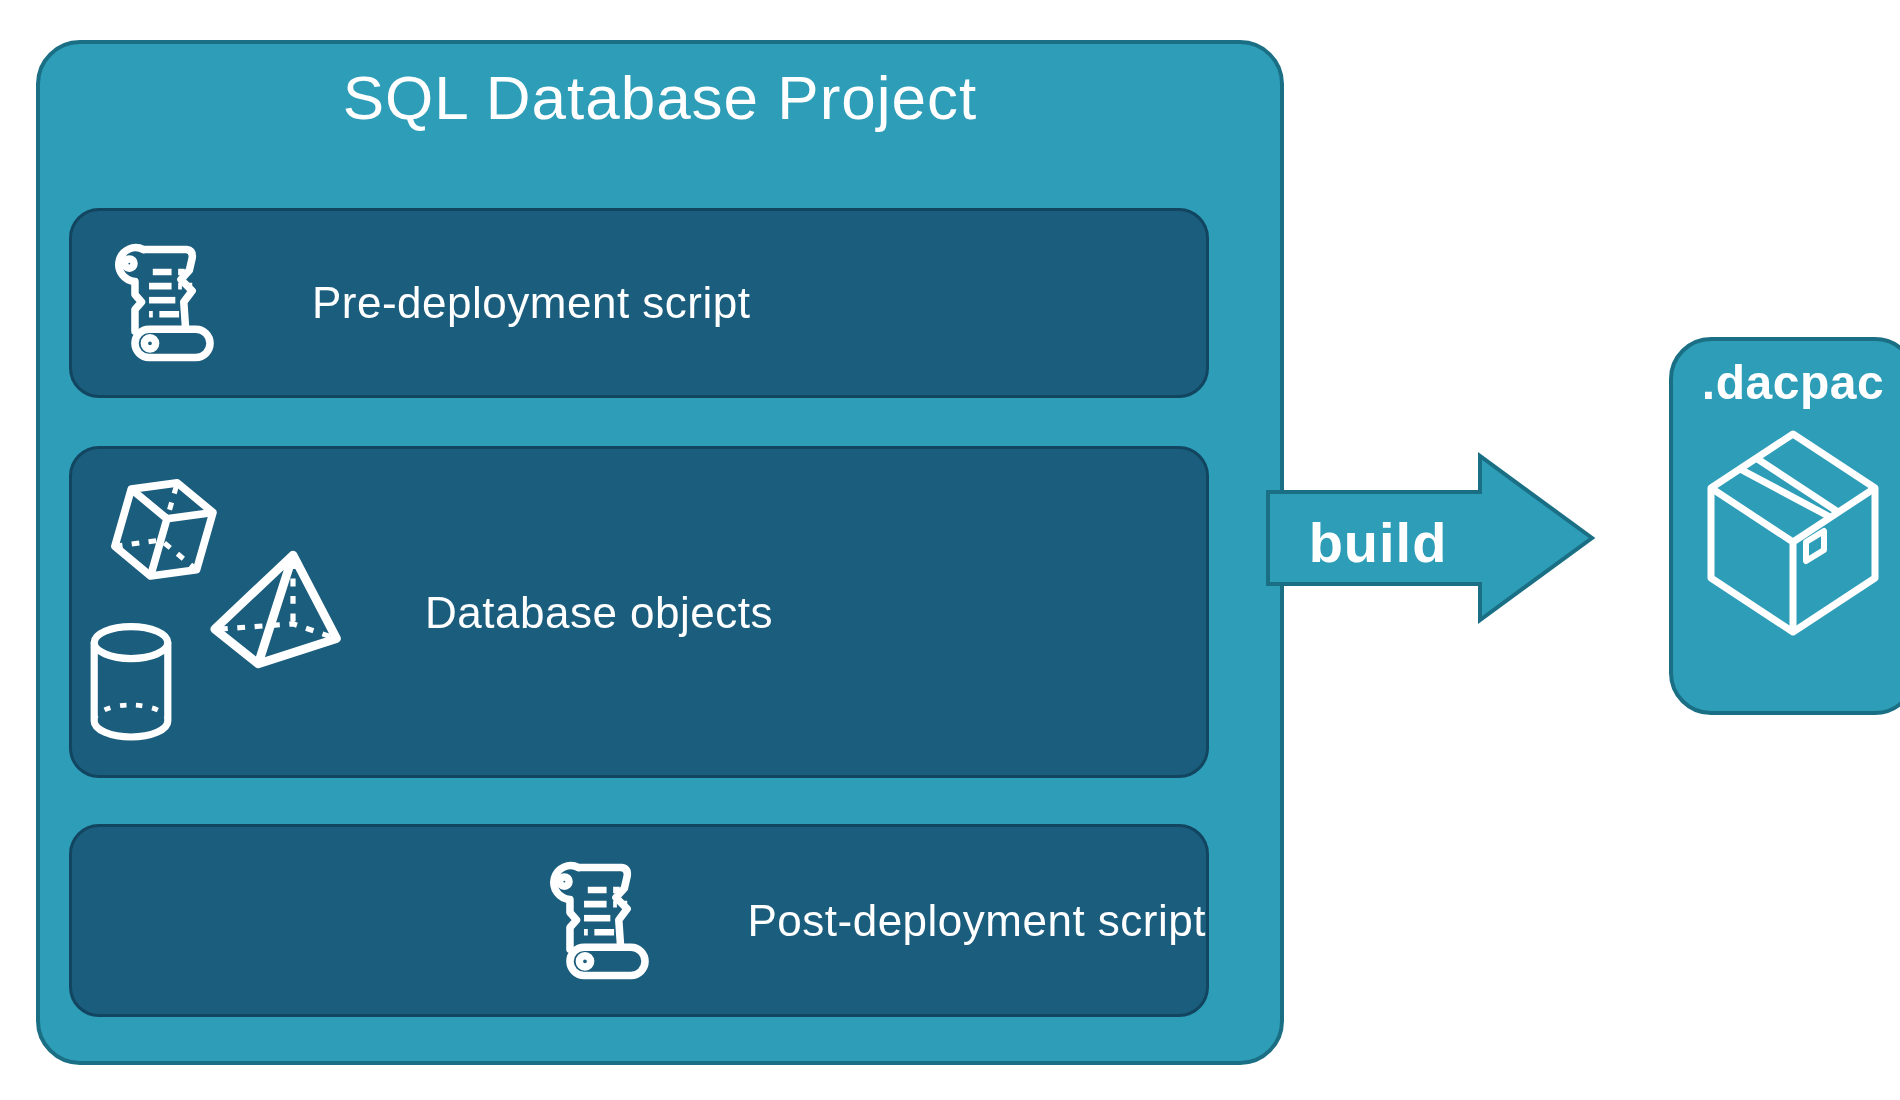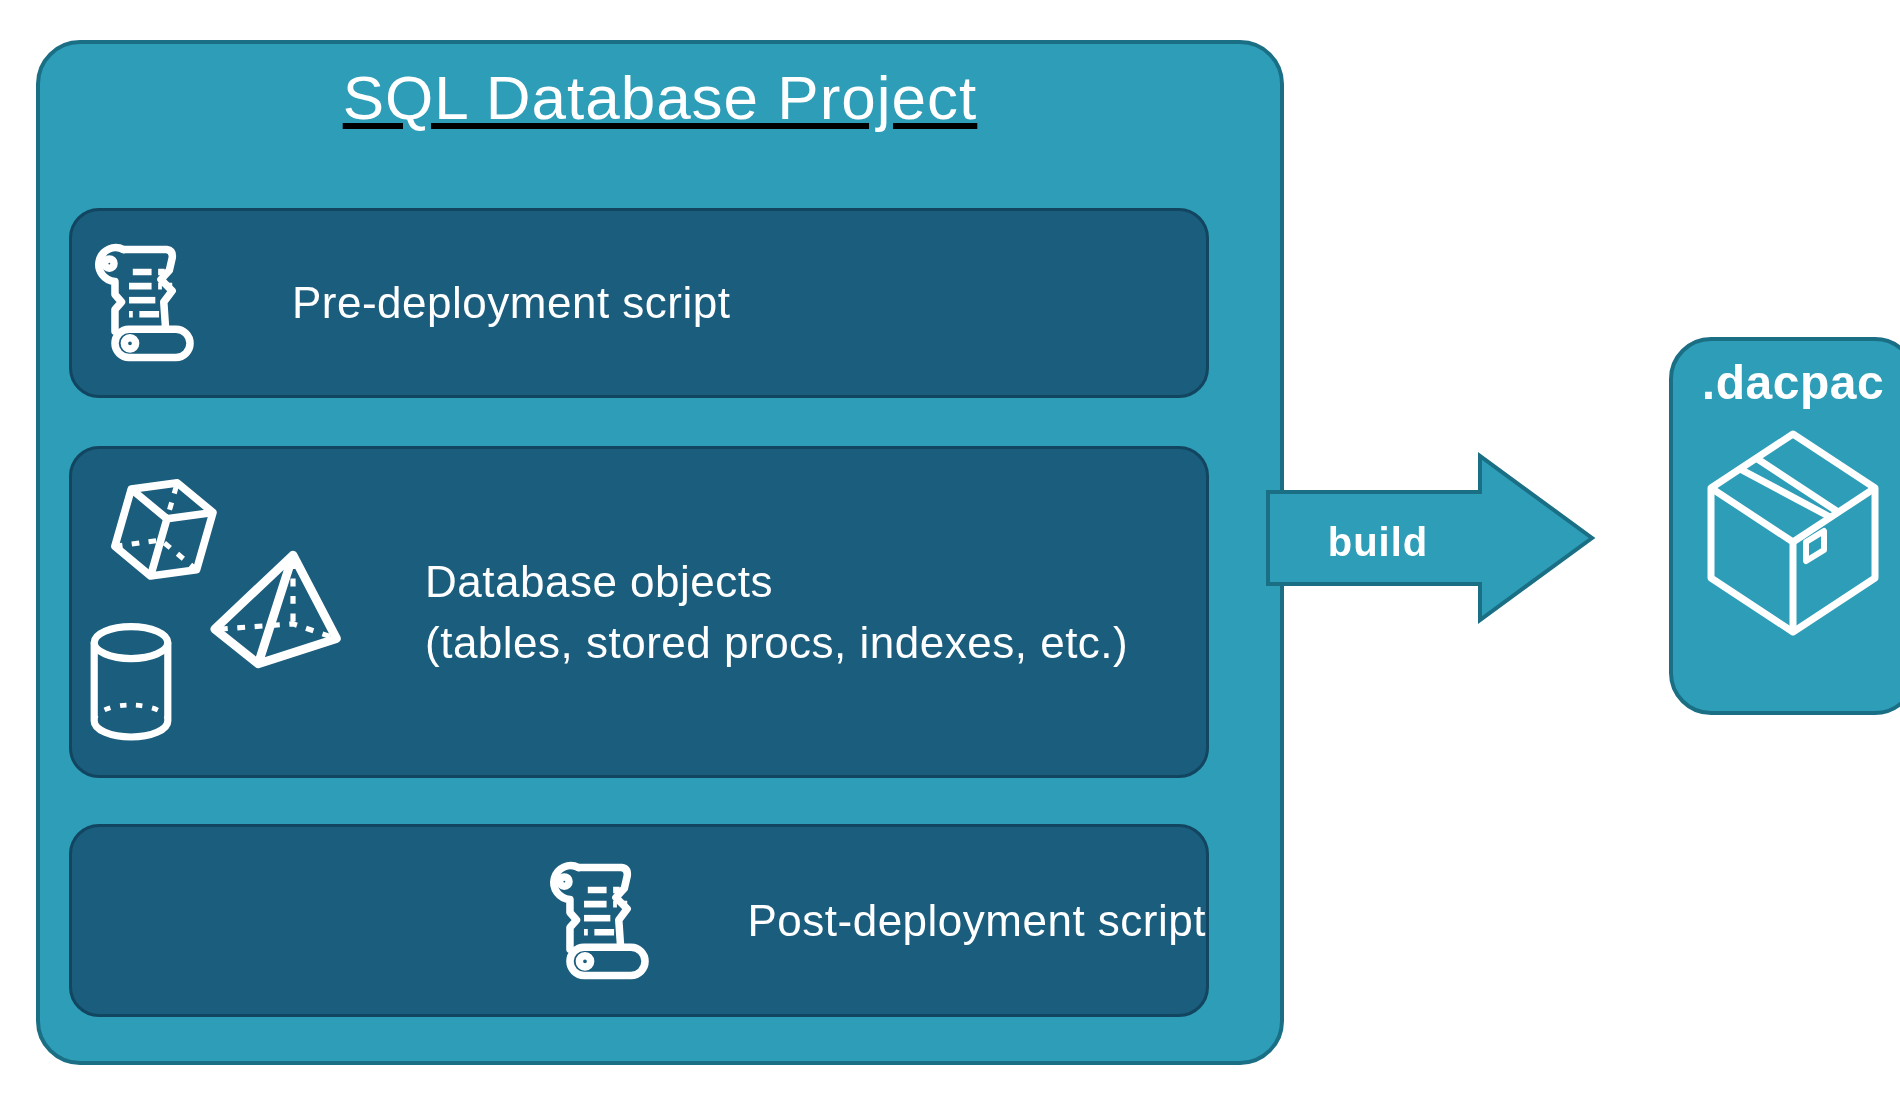--- a/index.html
+++ b/index.html
@@ -13,48 +13,47 @@
   html,body{background:#fff;}
   body{font-family:"Liberation Sans", sans-serif;}
   .stage{position:relative;width:1900px;height:1100px;background:#fff;overflow:hidden;}
 
   
   .project-box{
     position:absolute;left:36px;top:40px;width:1248px;height:1025px;
     background:var(--teal);
     border:4px solid var(--teal_border);
     border-radius:44px;
-    text-decoration:underline;
   }
   .project-title{
     padding-top:18px;text-align:center;
     color:var(--text_white);font-size:62px;font-weight:400;letter-spacing:1px;
   }
   
   .row{
     position:absolute;left:29px;width:1140px;
     background:var(--dark_panel);
     border:3px solid var(--dark_panel_border);
     border-radius:30px;
     display:flex;align-items:center;
     color:var(--text_white);
   }
-  .row-1{top:164px;height:190px;}
+  .row-1{top:164px;height:190px;padding-left:20px;}
   .row-2{top:402px;height:332px;}
   .row-3{top:780px;height:193px;justify-content:flex-end;}
   .row-icon{flex:0 0 auto;margin-left:12px;}
   .row-label{font-size:44px;margin-left:86px;letter-spacing:0.5px;}
   .row-2 .row-label{margin-left:76px;line-height:61px;}
 
   
   .build-arrow-svg{position:absolute;left:1264px;top:452px;}
   .build-label{
     position:absolute;left:1268px;top:496px;width:220px;height:92px;
     display:flex;align-items:center;justify-content:center;
-    color:var(--text_white);font-size:40px;font-weight:700;letter-spacing:1px;
+    color:var(--text_white);font-size:56px;font-weight:700;letter-spacing:1px;
   }
 
   
   .dacpac-box{
     position:absolute;left:1625px;top:337px;width:248px;height:378px;
     background:var(--teal);
     border:4px solid var(--teal_border);
     border-radius:42px;
     display:flex;flex-direction:column;align-items:center;margin-left:44px;
   }
@@ -107,21 +106,20 @@
 
         <g transform="translate(3,145) scale(0.8)" stroke="#fff" fill="none">
           <ellipse cx="55" cy="27" rx="46" ry="20" stroke-width="9"></ellipse>
           <path stroke-width="9" d="M9,27 V125 M101,27 V125"></path>
           <path stroke-width="9" d="M9,125 A46,20 0 0 0 101,125"></path>
           <path stroke-width="6" stroke-dasharray="8,12" d="M9,125 A46,20 0 0 1 101,125"></path>
         </g>
       </svg>
       <div class="row-label">
         <div>Database objects</div>
-        <div>(tables, stored procs, indexes, etc.)</div>
       </div>
     </div>
 
     <div class="row row-3">
       <svg class="row-icon" width="122" height="130" viewBox="0 0 130 138">
         <g stroke="#fff" stroke-width="8" fill="none" stroke-linejoin="round" stroke-linecap="round">
           <path d="M42,12 L88,12 Q95,13 94,21 L91,34 L82,44 L94,56 L85,68 L87,97"></path>
           <path d="M42,12 A18,18 0 1 0 33,46 L33,60 L40,68 L33,76 L33,99"></path>
           <circle cx="27" cy="27" r="5"></circle>
           <rect x="33" y="97" width="80" height="30" rx="15"></rect>

